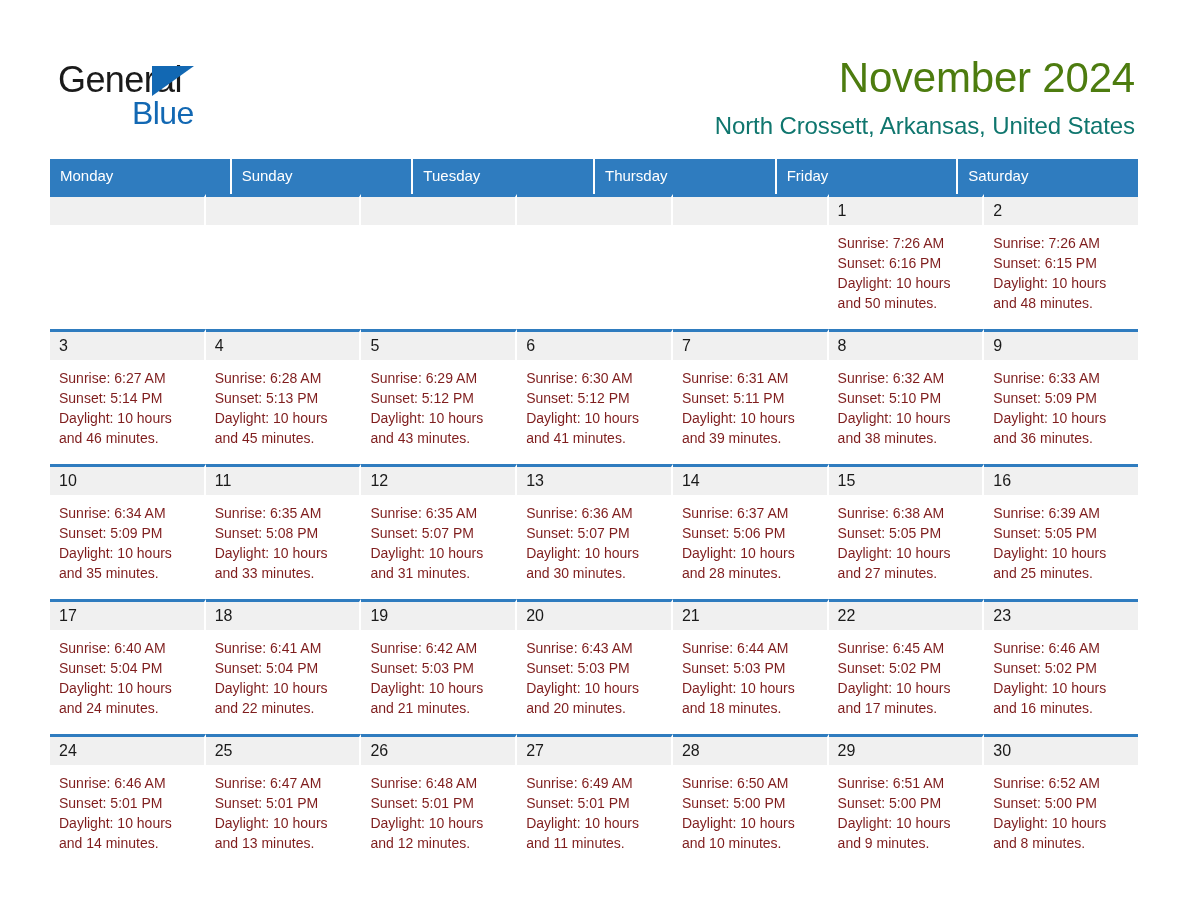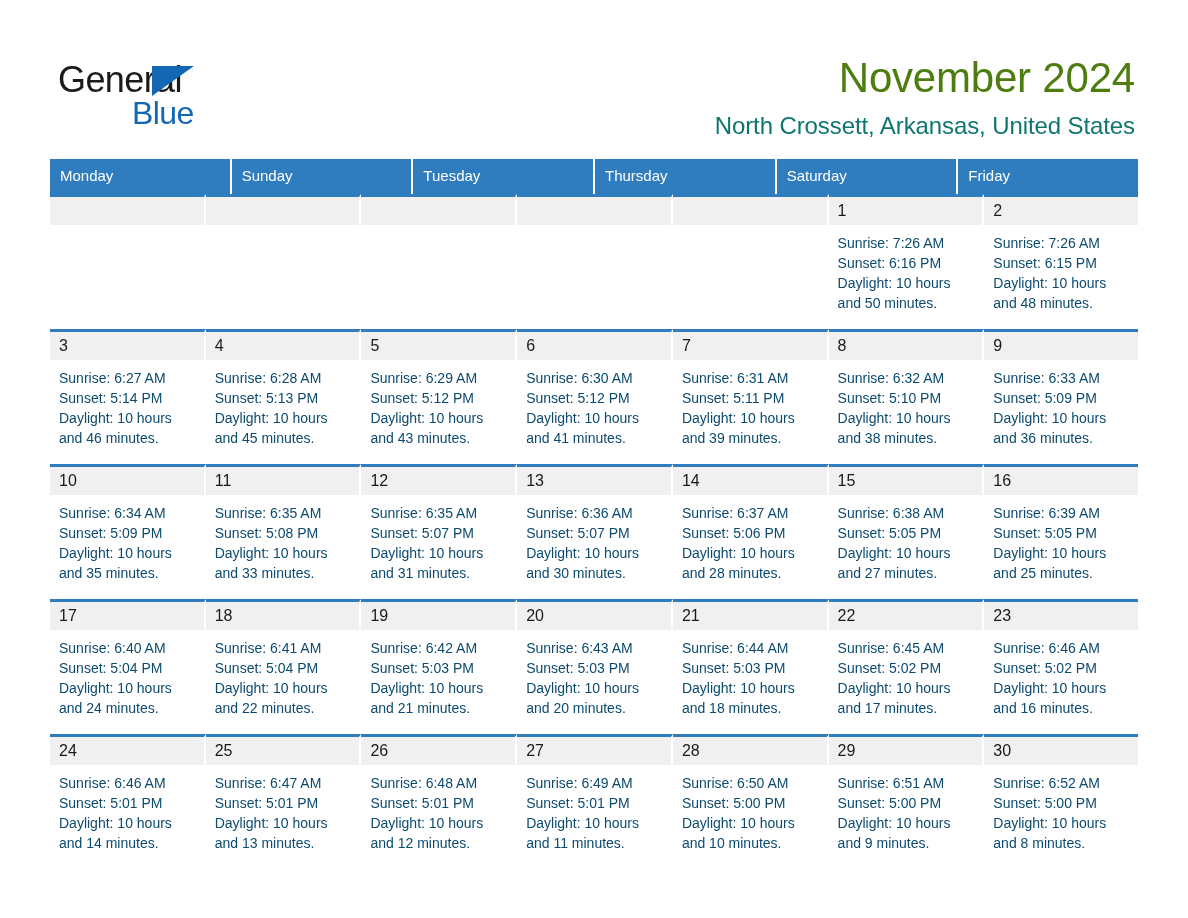--- a/index.html
+++ b/index.html
@@ -127,21 +127,21 @@
   }
   .daynum {
     font-size: 16px;
     line-height: 20px;
     color: #1a1a1a;
   }
   .day-info {
     padding: 8px 0 0 9px;
     font-size: 14px;
     line-height: 20px;
-    color: #0c4a6e;
+    color: #7f1d1d;
   }
   .day-info div { white-space: nowrap; }
 </style>
 </head>
 <body>
 
 <div class="page">
 
   <div class="header">
     <div class="logo">
@@ -154,22 +154,22 @@
       <div class="location-title">North Crossett, Arkansas, United States</div>
     </div>
   </div>
 
   <div class="calendar">
     <div class="weekday-row">
       <div class="weekday">Monday</div>
       <div class="weekday">Sunday</div>
       <div class="weekday">Tuesday</div>
       <div class="weekday">Thursday</div>
+      <div class="weekday">Friday</div>
       <div class="weekday">Saturday</div>
-      <div class="weekday">Friday</div>
     </div>
 
     <div id="weeks-container">
         <div class="week-row">
           <div class="day-cell empty">
             <div class="daynum-band"><span class="daynum"></span></div>
           </div>
           <div class="day-cell empty">
             <div class="daynum-band"><span class="daynum"></span></div>
           </div>

